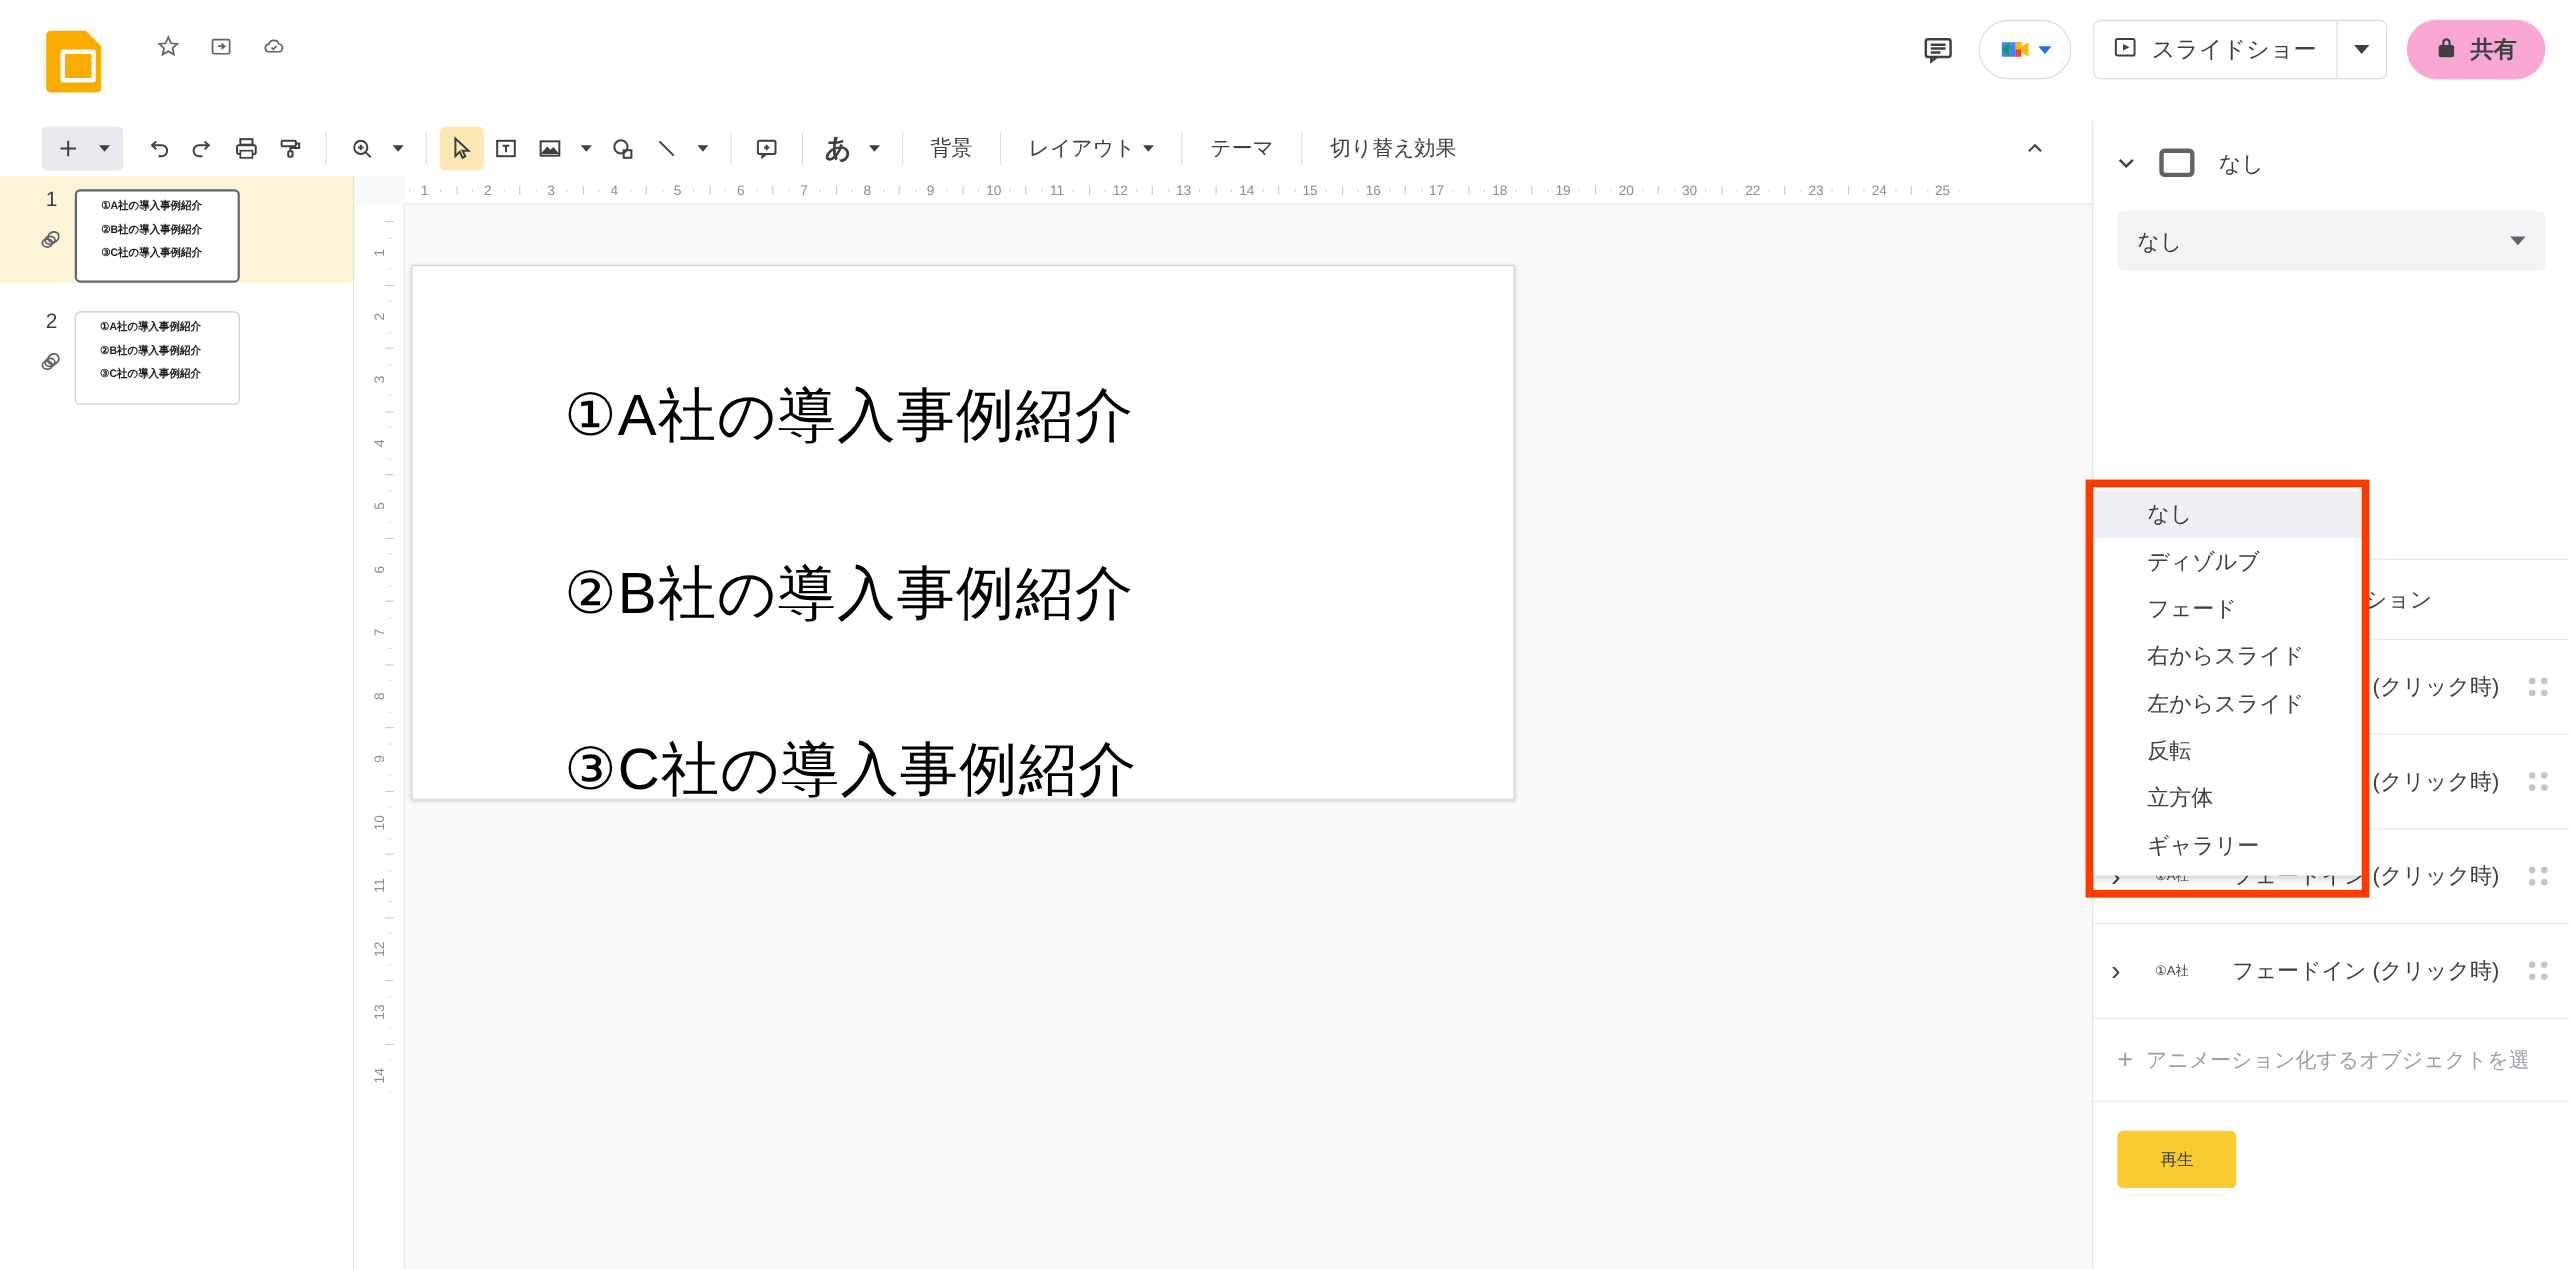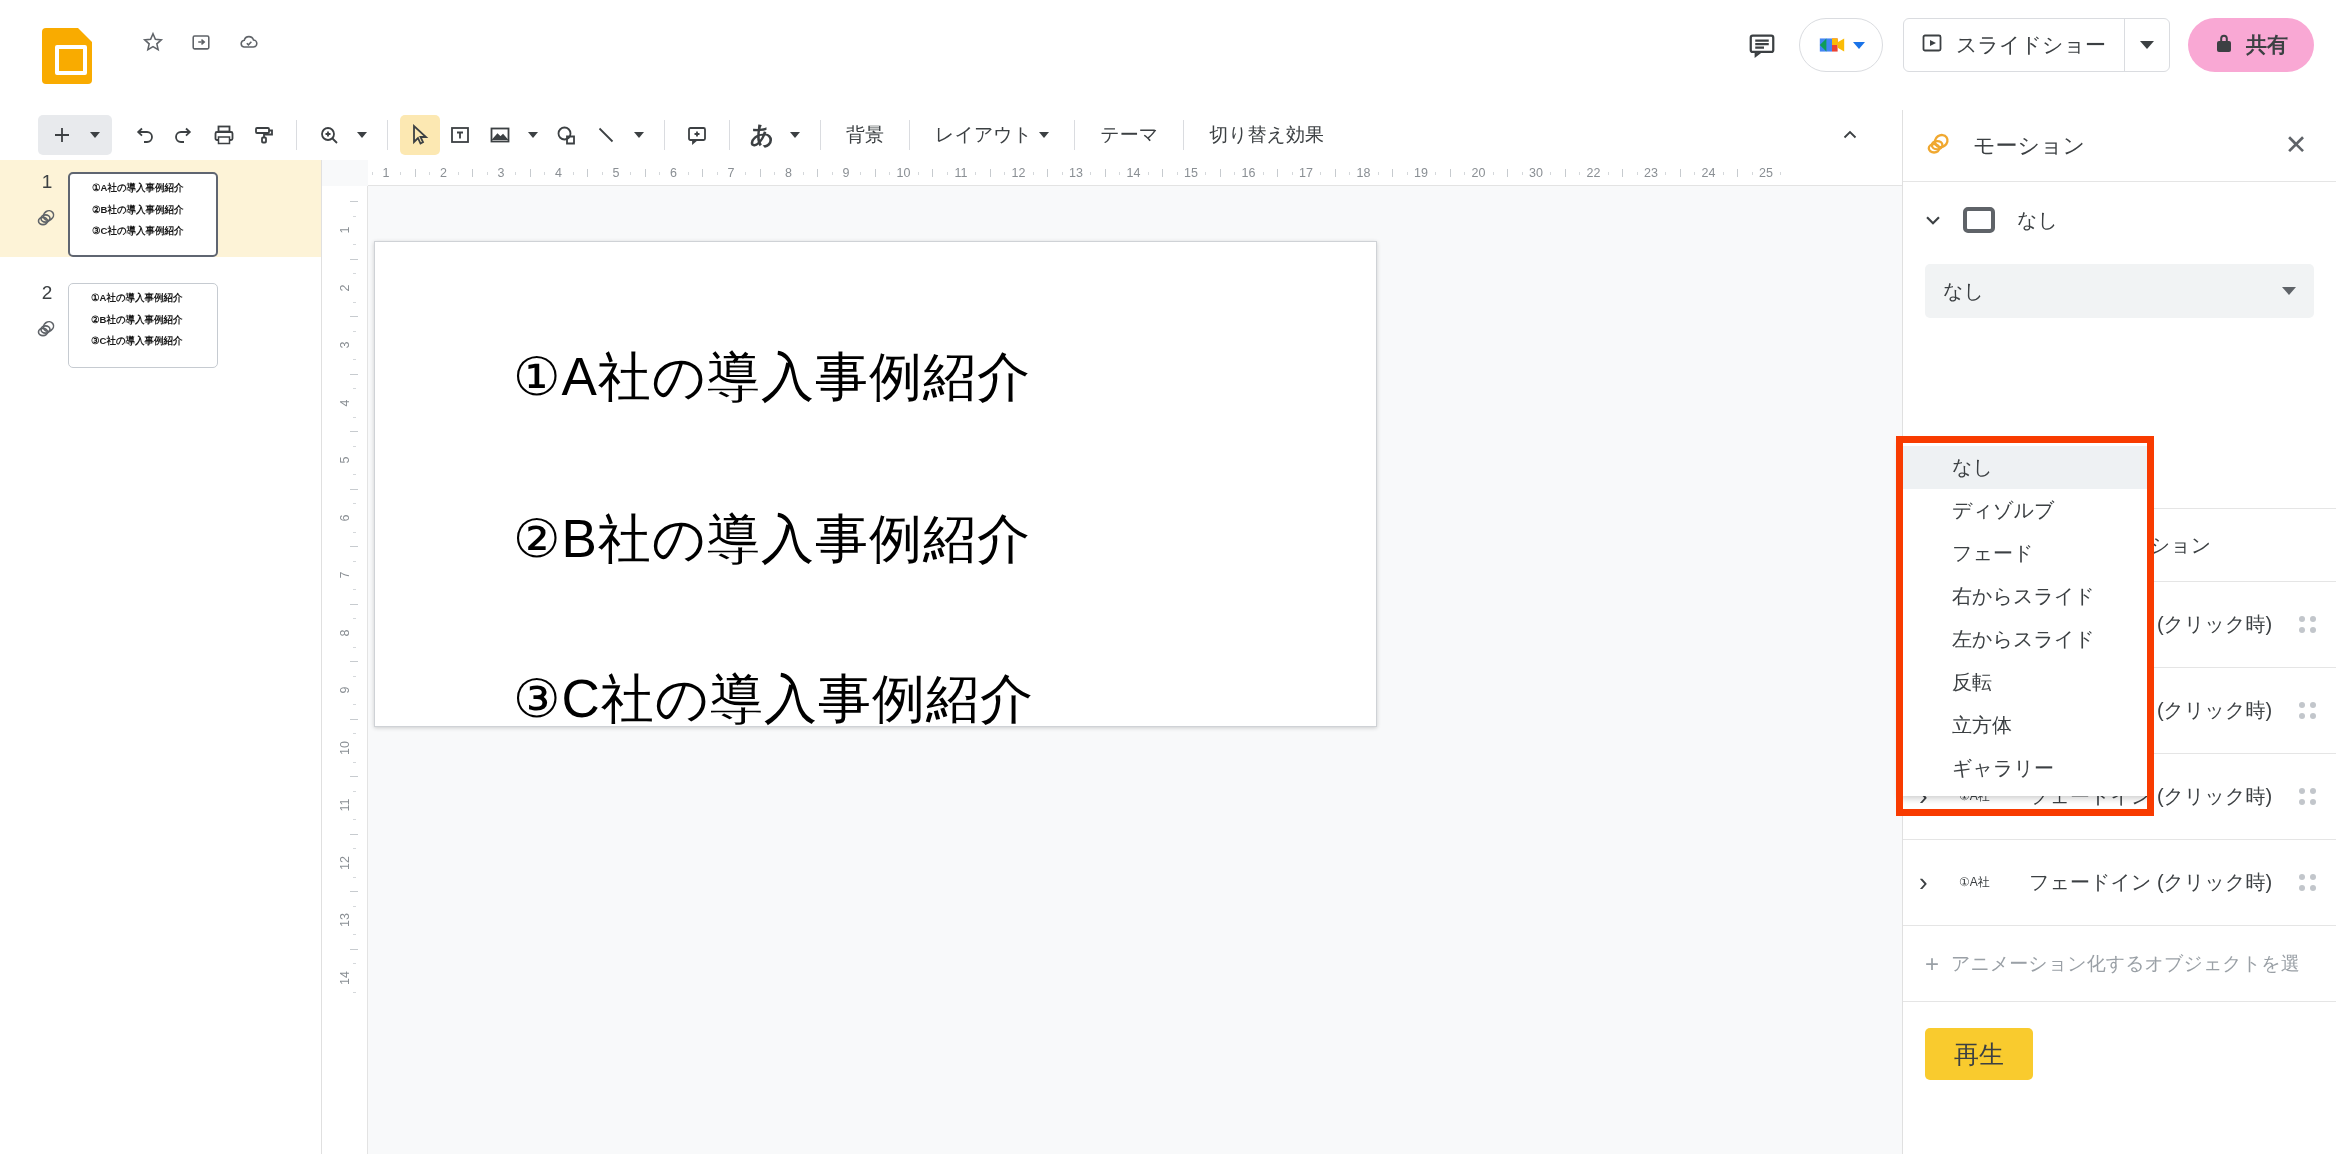--- a/index.html
+++ b/index.html
@@ -136,21 +136,21 @@
   .anim-row{ height:86px; display:flex; align-items:center; padding:0 20px 0 16px; border-bottom:1px solid #e5e5e5;}
   .anim-chev{ width:28px; font-size:26px; color:#3c4043; cursor:pointer;}
   .anim-thumb{ font-size:12px; color:#3c4043; margin-left:12px; white-space:nowrap; width:56px;}
   .anim-label{ font-size:20px; color:#3c4043; margin-left:14px; white-space:nowrap;}
   .grip{ margin-left:auto; display:grid; grid-template-columns:repeat(2,6px); gap:5px; cursor:grab;}
   .grip i{ width:6px;height:6px;border-radius:50%;background:#c2c6cb; display:block;}
   .add-row{ height:76px; display:flex; align-items:center; padding-left:22px; border-bottom:1px solid #e5e5e5; cursor:pointer;}
   .add-plus{ font-size:24px; color:#9aa0a6; margin-right:12px;}
   .add-txt{ font-size:19px; color:#9aa0a6; white-space:nowrap;}
   .play-btn{ margin:26px 0 0 22px; background:#f9cb2e; border-radius:5px; height:52px; width:108px;
-     display:flex;align-items:center;justify-content:center; font-size:25px; color:#3c4043; cursor:pointer;}
+     display:flex;align-items:center;justify-content:center; font-size:15px; color:#3c4043; cursor:pointer;}
 
   
   .dd-outline{ position:absolute; left:1896px; top:436px; width:258px; height:380px; border:7px solid #f83b00; z-index:40; pointer-events:none;}
   .dd-menu{
     position:absolute; left:1900px; top:440px; width:248px; background:#fff; z-index:39;
     box-shadow:0 2px 7px rgba(0,0,0,.22); padding:6px 0;
   }
   .dd-item{ height:43px; display:flex; align-items:center; padding-left:52px; font-size:20px; color:#3c4043; cursor:pointer; white-space:nowrap;}
   .dd-item.hl{ background:#eef1f3;}
 </style>
@@ -579,31 +579,20 @@
     <div class="canvas-wrap">
       <div class="slide-canvas" style="top: 55px; margin-left: 0px; margin-top: 0px; position: absolute; left: 6px; width: 1003px; height: 486px;">
         <div class="canvas-text" style="top:100px">①A社の導入事例紹介</div>
         <div class="canvas-text" style="top:262px">②B社の導入事例紹介</div>
         <div class="canvas-text" style="top:422px">③C社の導入事例紹介</div>
       </div>
     </div>
   </div>
 
   <div class="panel">
-    <div class="panel-hdr">
-      <span>
-        <svg width="32" height="32" viewBox="0 0 26 26" fill="none" stroke="#f0a830" stroke-width="1.9">
-          <ellipse cx="9" cy="16.5" rx="4.3" ry="3.4"></ellipse>
-            <ellipse cx="11.5" cy="14" rx="4.3" ry="3.4"></ellipse>
-          <ellipse cx="14.8" cy="10.6" rx="5.3" ry="4.7" transform="rotate(-35 14.8 10.6)"></ellipse>
-        </svg>
-      </span>
-      <div class="panel-title">モーション</div>
-      <div class="panel-close">✕</div>
-    </div>
 
 
     <div class="trans-row">
       <div class="chev">
         <svg width="26" height="26" viewBox="0 0 24 24" fill="none" stroke="#3c4043" stroke-width="2">
             <path d="M6.5 9.5L12 15l5.5-5.5"></path>
           </svg>
       </div>
       <div class="slide-ico"></div>
       <div class="trans-name">なし</div>

